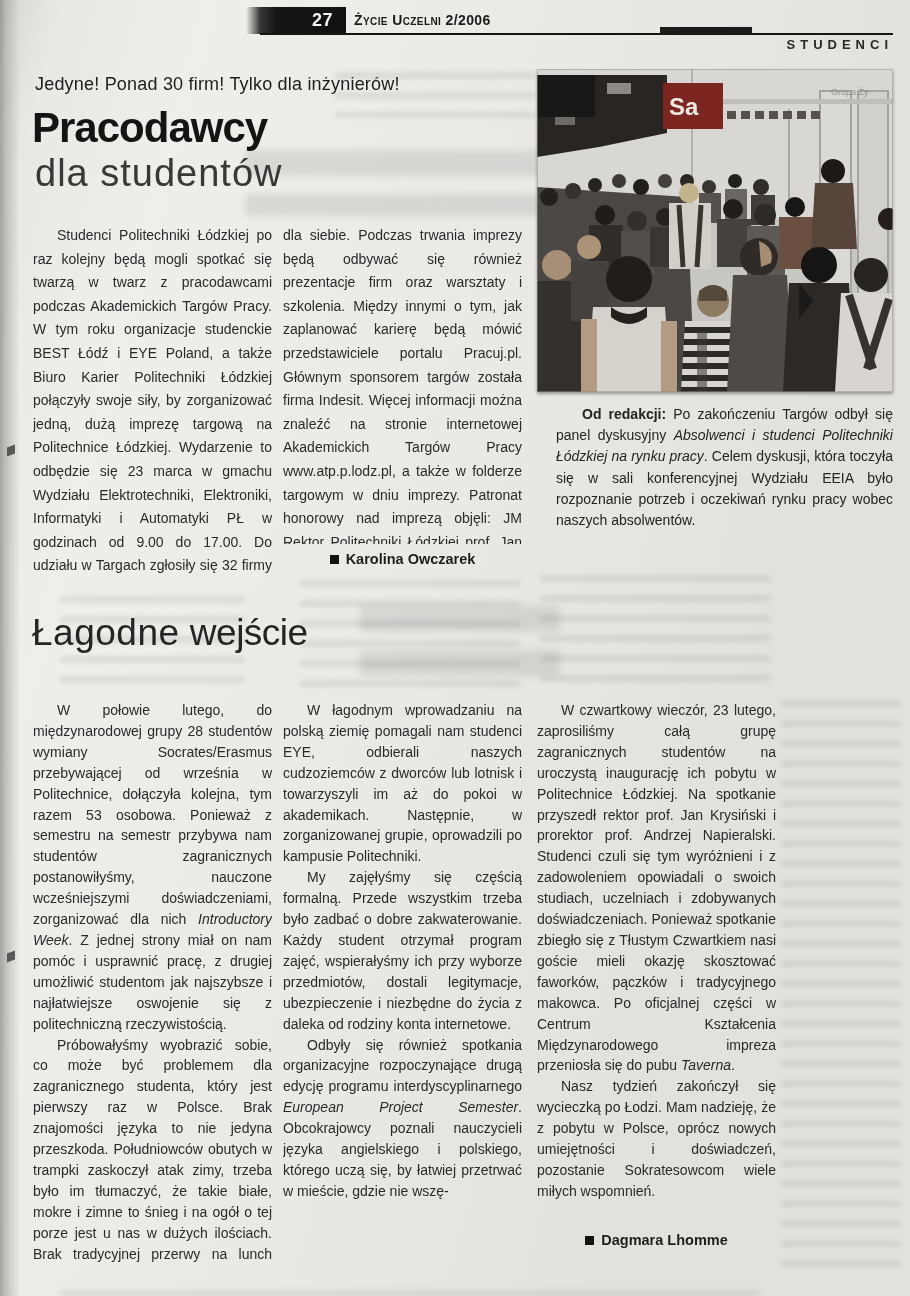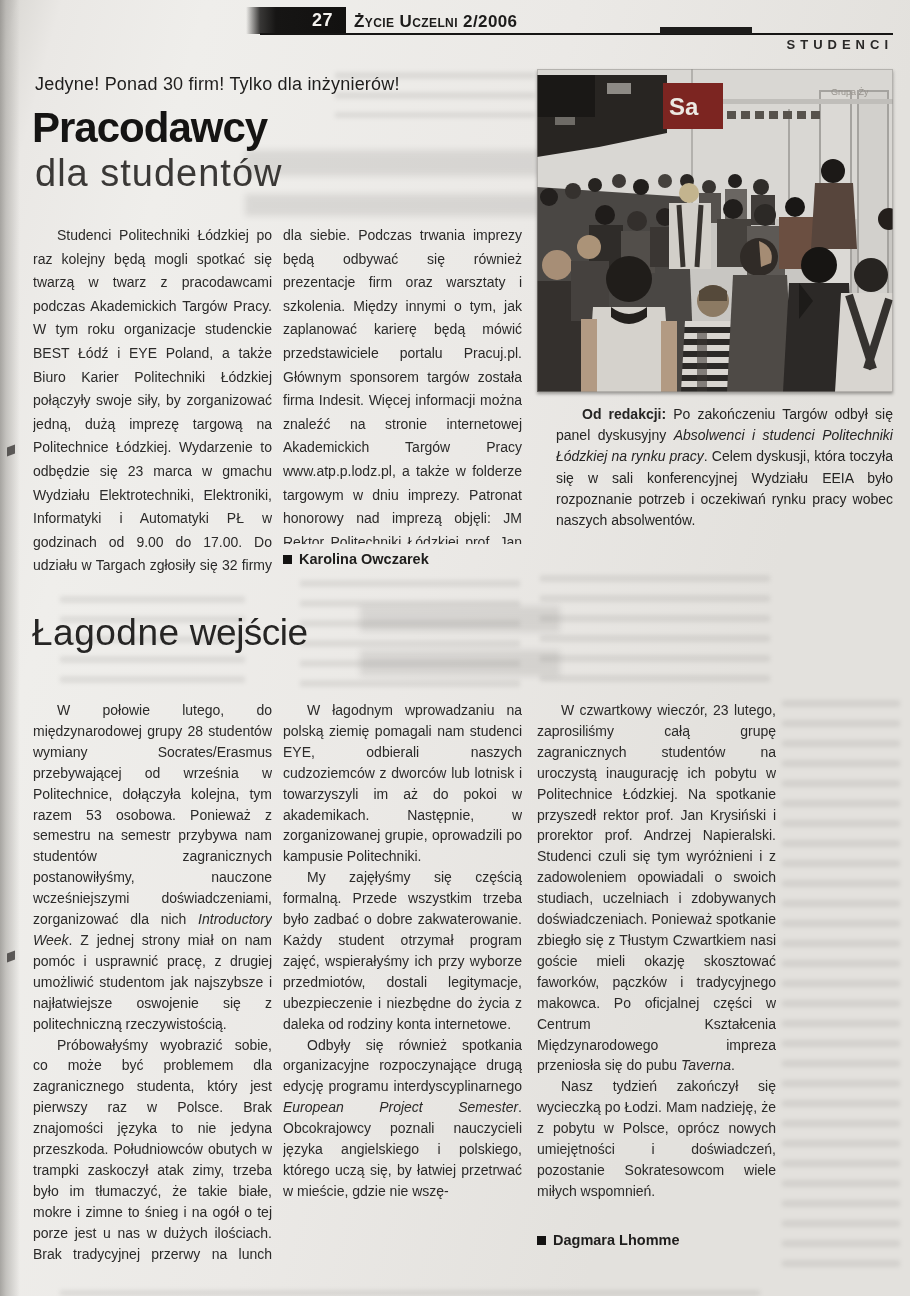--- a/index.html
+++ b/index.html
@@ -14,21 +14,21 @@
   .abs{position:absolute;}
   
   .page-badge{
     left:246px;top:7px;width:100px;height:27px;
     background:linear-gradient(90deg, rgba(20,20,20,0) 0px, rgba(25,24,23,.85) 14px, #161514 30px, #121110 100%);
     color:#f4f2ef;display:flex;align-items:center;justify-content:flex-end;
     padding-right:13px;box-sizing:border-box;
     font-size:18px;font-weight:bold;letter-spacing:.5px;
   }
   .journal-title{
-    left:354px;top:12px;font-size:17px;font-weight:bold;color:#1c1b1a;
+    left:354px;top:12px;font-size:14px;font-weight:bold;color:#1c1b1a;
     font-variant:small-caps;letter-spacing:.4px;
   }
   .header-rule{left:260px;top:33px;width:633px;height:2px;background:#161514;}
   .header-rule-thick{left:660px;top:27px;width:92px;height:7px;background:#1d1c1b;filter:blur(.4px);}
   .section-label{
     left:0;top:37px;width:893px;text-align:right;
     font-size:13px;letter-spacing:5px;color:#2a2928;font-weight:bold;
   }
   
   .kicker{left:35px;top:74px;font-size:18px;color:#1e1d1c;letter-spacing:.2px;}
@@ -43,21 +43,21 @@
   .a2{font-size:14px;line-height:20.9px;}
   .col p{margin:0;}
   .col p.ind{text-indent:24px;}
   .it{font-style:italic;}
   .bd{font-weight:bold;}
   .note{
     left:556px;top:404px;width:337px;height:160px;
     font-size:14px;line-height:21.2px;text-align:justify;color:#252423;
   }
   .note .ind{text-indent:26px;}
-  .byline{position:absolute;text-align:left;font-size:14.5px;font-weight:bold;color:#1f1e1d;}
+  .byline{position:absolute;text-align:center;font-size:14.5px;font-weight:bold;color:#1f1e1d;}
   .byline .sq{display:inline-block;width:9px;height:9px;background:#141312;margin-right:7px;}
   
   .photo{
     left:537px;top:69px;width:356px;height:323px;
     box-shadow:0 2px 3px rgba(60,58,55,.45);
     background:#86efac;overflow:hidden;
   }
   .photo svg{display:block;}
   
   .gutter{

